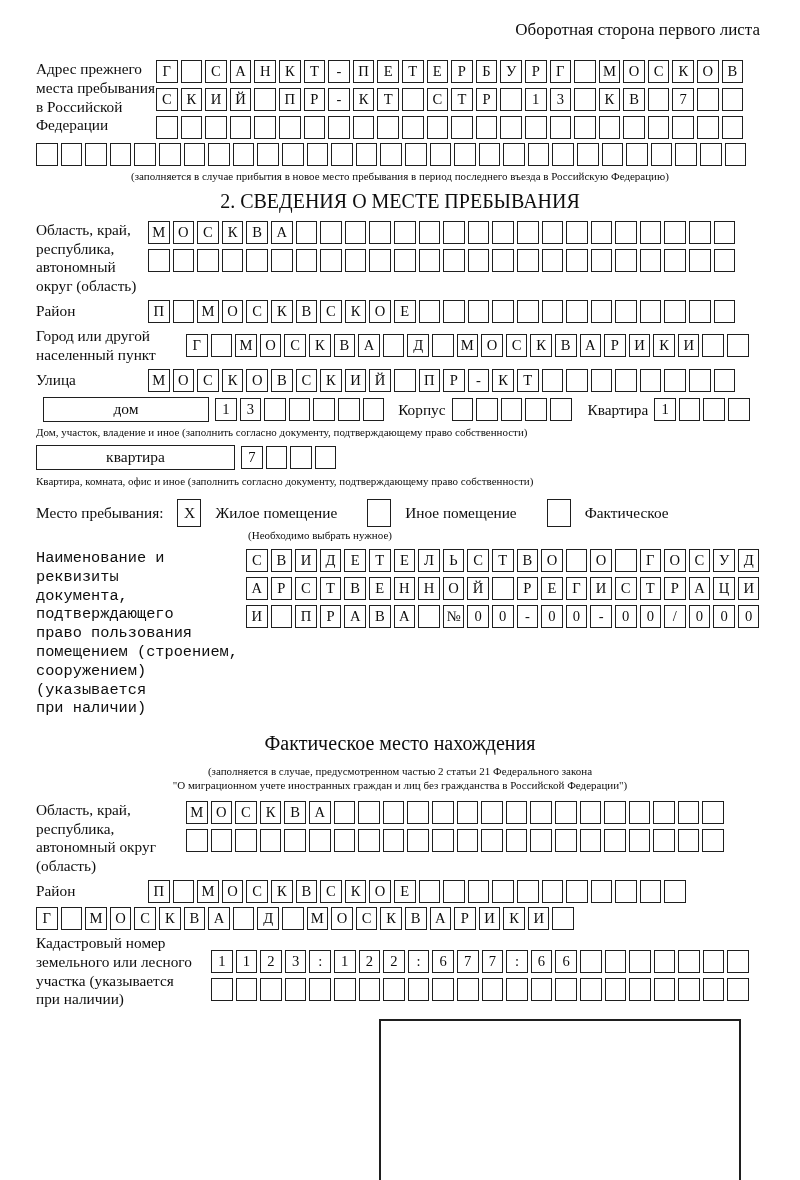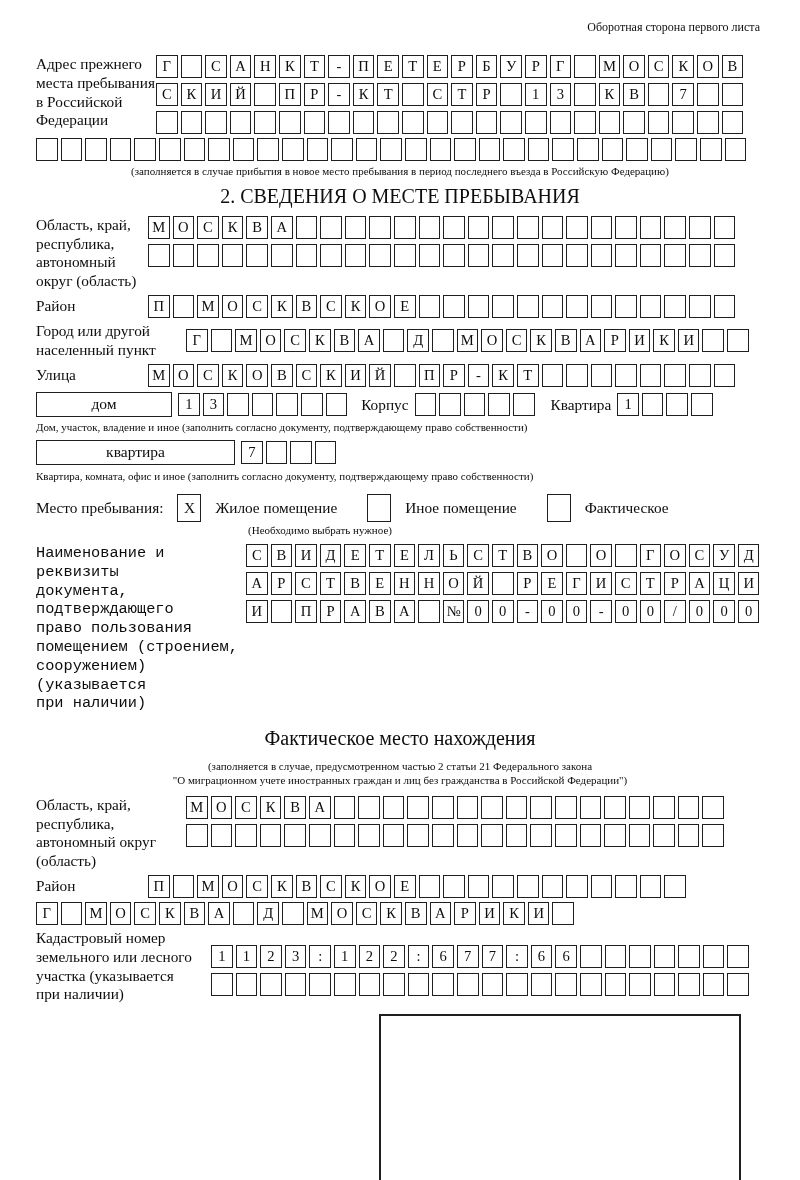--- a/index.html
+++ b/index.html
@@ -1,19 +1,19 @@
 <!DOCTYPE html>
 <html><head>
 <meta charset="utf-8">
 <style>
   html,body { margin:0; padding:0; background:#ffffff; }
   body { width:800px; color:#0d0d0d; font-family:"Liberation Serif","DejaVu Serif",serif; }
   .page { box-sizing:border-box; width:800px; height:1180px; padding:20px 36px 8px 36px; overflow:hidden; }
 
-  .hdr-note { text-align:right; font-size:12px; padding-right:4px; margin-bottom:20px; }
+  .hdr-note { text-align:right; font-size:17px; padding-right:4px; margin-bottom:20px; }
 
   .frow { display:flex; align-items:flex-start; margin-bottom:4px; }
   .frow.vc { align-items:center; }
   .lbl { font-size:15.3px; line-height:1.23; white-space:pre-line; flex-shrink:0; }
   .w120 { width:120px; } .w112 { width:112px; } .w150 { width:150px; }
   .w210 { width:210px;font-family:Liberation Mono, monospace; } .w175 { width:175px; }
 
   .stack > .cells { margin-bottom:5px; }
   .stack > .cells:last-child { margin-bottom:0; }
 
@@ -309,21 +309,21 @@
         <span class="cell"></span>
         <span class="cell"></span>
         <span class="cell"></span>
         <span class="cell"></span>
         <span class="cell"></span>
         <span class="cell"></span>
       </div>
   </div>
 
   <div class="frow vc" style="gap:6px; margin-top:5px;">
-    <div class="bigbox" style="width:136px;">дом</div>
+    <div class="bigbox" style="width:166px;margin-left:7px;">дом</div>
     <div class="cells">
         <span class="cell">1</span>
         <span class="cell">3</span>
         <span class="cell"></span>
         <span class="cell"></span>
         <span class="cell"></span>
         <span class="cell"></span>
         <span class="cell"></span>
       </div>
     <div class="inline-lbl" style="margin-left:8px;">Корпус</div>

